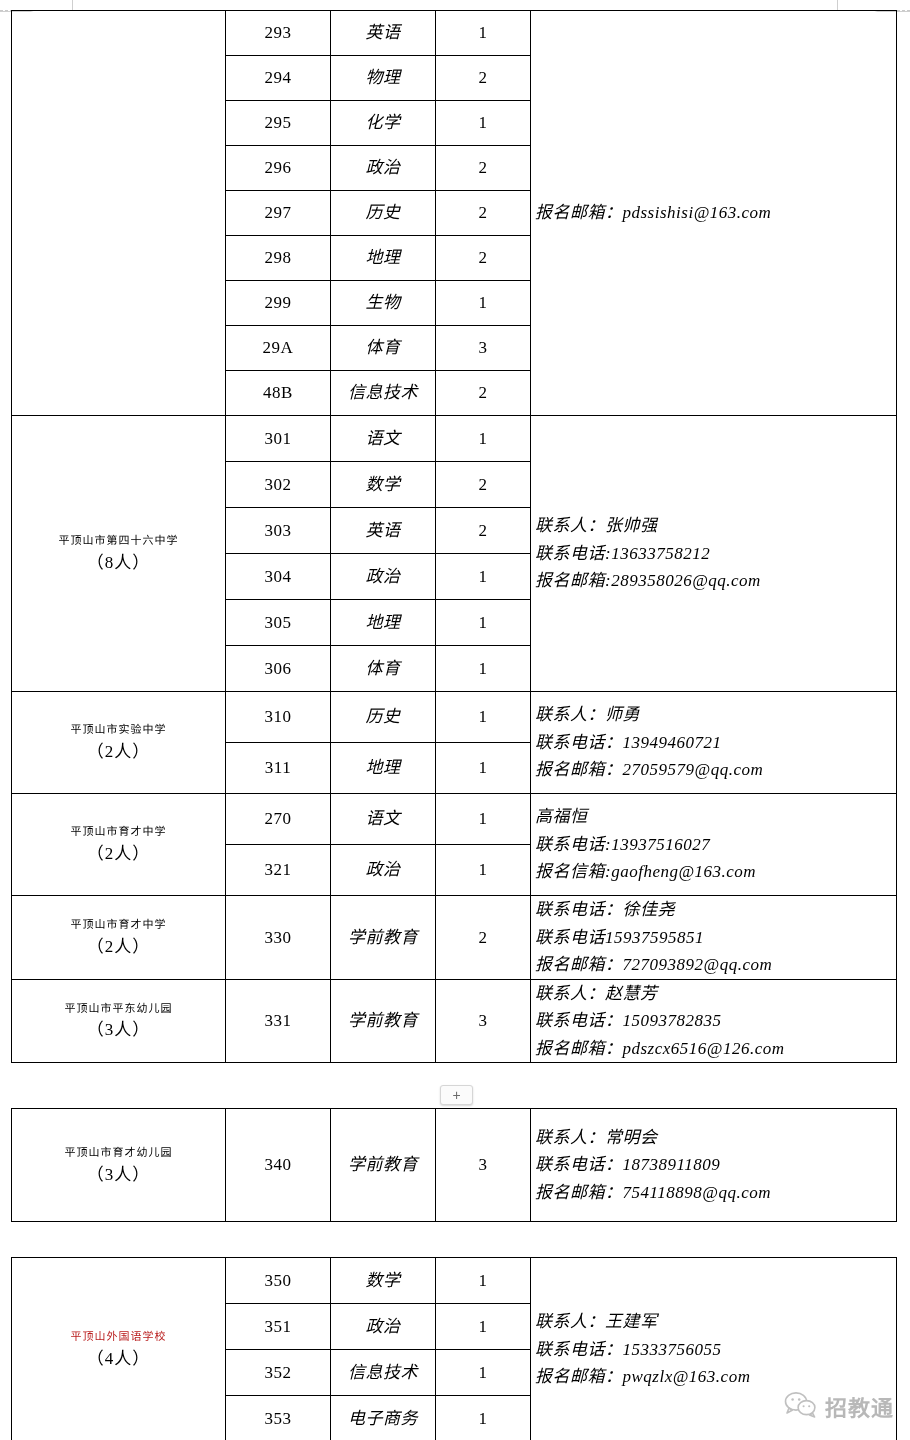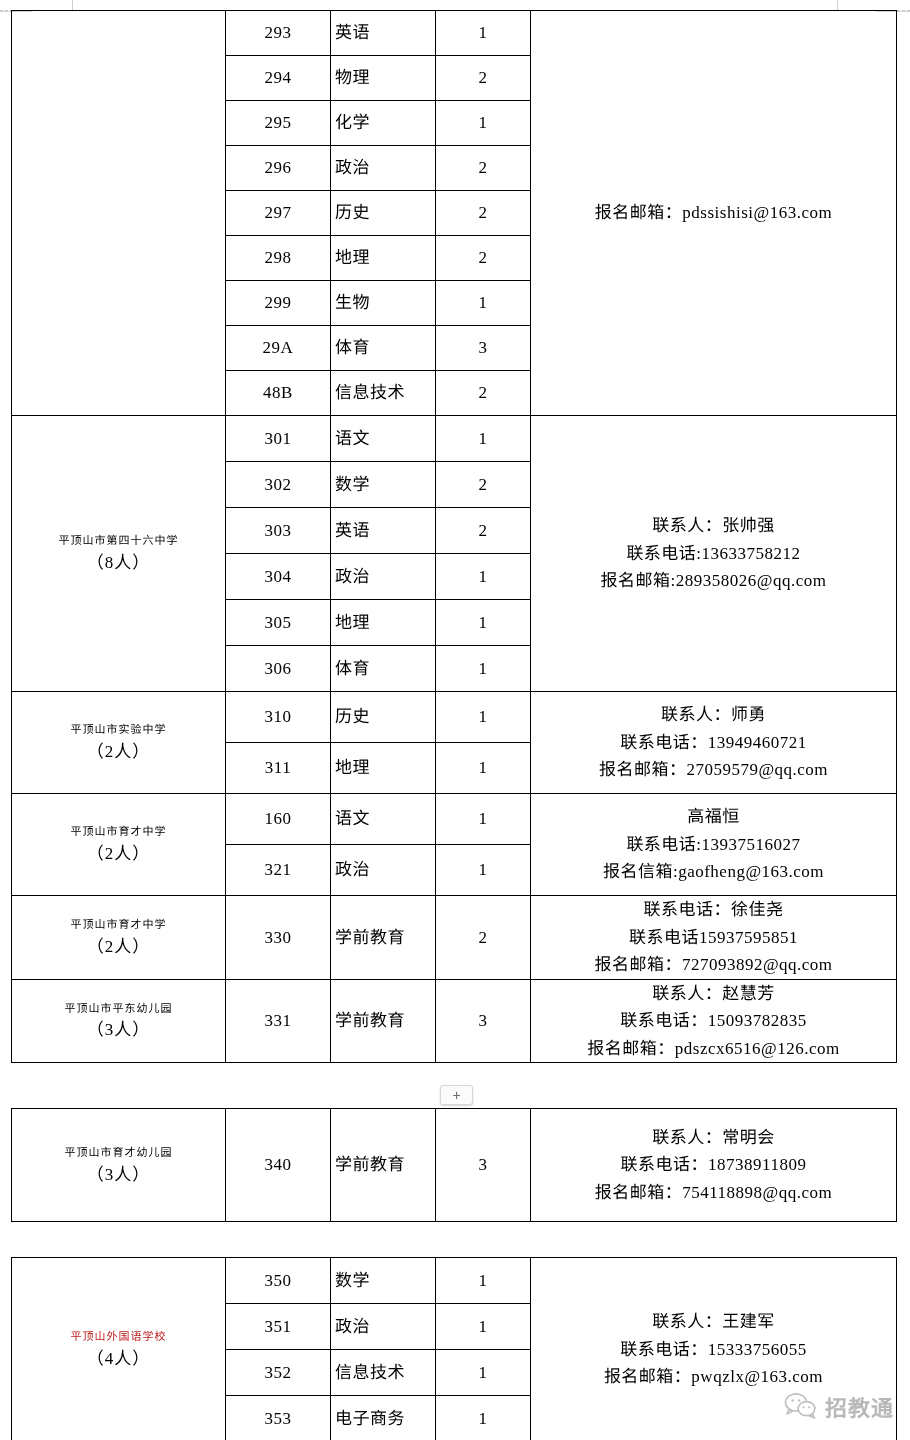--- a/index.html
+++ b/index.html
@@ -39,23 +39,23 @@
     border:1px solid #000;
     padding:0 4px;
     vertical-align:middle;
     font-size:17px;
     line-height:1.15;
     color:#000;
     word-break:break-all;
   }
   .c-school{width:214px;text-align:center;}
   .c-code{width:105px;text-align:center;}
-  .c-subject{width:105px;text-align:left;}
+  .c-subject{width:105px;text-align:center;font-style:italic;}
   .c-count{width:95px;text-align:center;}
-  .c-contact{width:auto;text-align:center;vertical-align:middle;}
+  .c-contact{width:auto;text-align:left;vertical-align:middle;font-style:italic;}
 
   .cn{font-family:"Liberation Serif","DejaVu Serif",serif;letter-spacing:.5px;}
   .school-name{display:block;font-size:11px;letter-spacing:1px;}
   .school-count{display:block;font-size:17px;margin-top:6px;letter-spacing:1px;}
   .red{color:#b91c1c;}
 
   .contact-line{display:block;font-size:17px;line-height:1.62;white-space:nowrap;}
 
   
   #block1{top:10px;border-radius:30px;}
@@ -84,21 +84,21 @@
     text-align:center;
     cursor:pointer;
     z-index:30;
     padding:0;
   }
 
   
   .watermark{
     position:absolute;
     right:16px;bottom:18px;
-    display:flex;align-items:center;gap:7px;
+    display:flex;gap:7px;
     opacity:.62;
     z-index:20;
     pointer-events:none;
   }
   .wm-icon{width:34px;height:30px;position:relative;display:block;}
   .wm-text{
     font-size:22px;color:#8d8d8d;
     font-family:"Liberation Serif","DejaVu Serif",serif;
     letter-spacing:1px;font-weight:700;
   }
@@ -230,21 +230,21 @@
         <td class="c-code cn">311</td>
         <td class="c-subject cn">地理</td>
         <td class="c-count cn">1</td>
       </tr>
 
       <tr class="r-lg">
         <td class="c-school" rowspan="2">
           <span class="school-name cn">平顶山市育才中学</span>
           <span class="school-count cn">（2人）</span>
         </td>
-        <td class="c-code cn">160</td>
+        <td class="c-code cn">270</td>
         <td class="c-subject cn">语文</td>
         <td class="c-count cn">1</td>
         <td class="c-contact" rowspan="2">
           <span class="contact-line cn">高福恒</span>
           <span class="contact-line cn">联系电话:13937516027</span>
           <span class="contact-line cn">报名信箱:gaofheng@163.com</span>
         </td>
       </tr>
       <tr class="r-lg">
         <td class="c-code cn">321</td>

